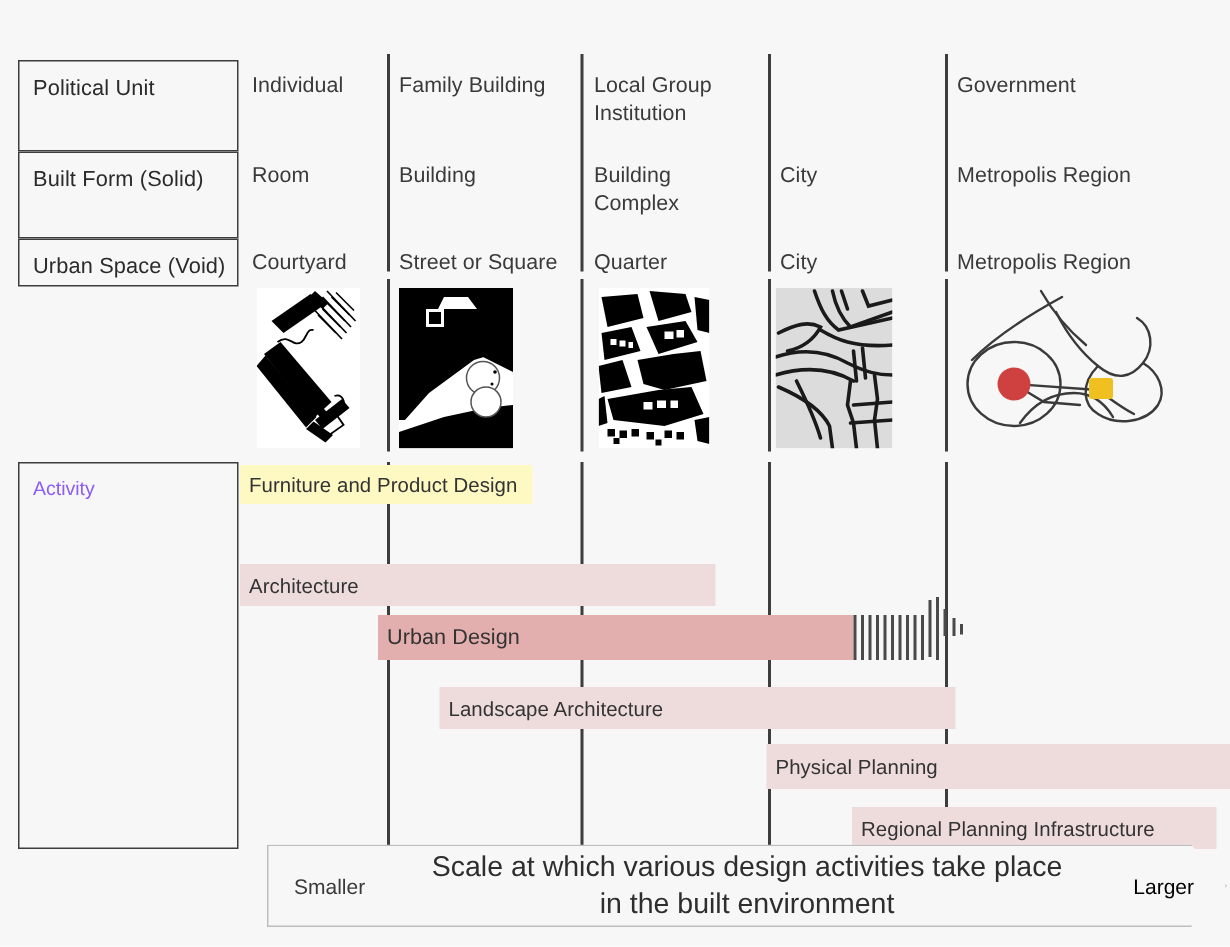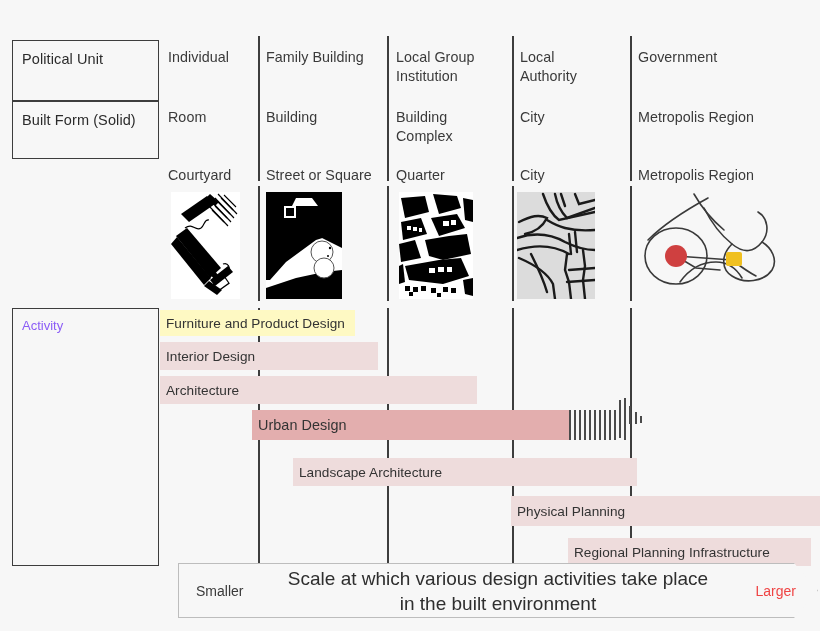--- a/index.html
+++ b/index.html
@@ -130,21 +130,21 @@
   #scale-bar .smaller {
     position: absolute;
     left: 18px; top: 50%;
     transform: translateY(-50%);
     font-size: 14px; color: #3a3a3a;
   }
   #scale-bar .larger {
     position: absolute;
     right: 22px; top: 50%;
     transform: translateY(-50%);
-    font-size: 14px; color: #ef4444;
+    font-size: 14px; color: #000000;
   }
   #scale-bar .center {
     position: absolute;
     left: 0; right: 0; top: 50%;
     transform: translateY(-50%);
     text-align: center;
     font-size: 19px;
     line-height: 1.32;
     color: #2e2e2e;
     white-space: pre-line;
@@ -172,27 +172,28 @@
   <div class="col-sep" style="left:512px; top:308px; height:258px;"></div>
   <div class="col-sep" style="left:630px; top:308px; height:258px;"></div>
 
   <div class="label-box" style="top:101px; width:147px; height:58px;">
     <span>Built Form
 (Solid)</span>
   </div>
   <div class="label-box" style="top:40px; width:147px; height:61px;">
     <span>Political Unit</span>
   </div>
+  <div class="label-box" style="top:159px; width:147px; height:32px;">
+    <span>Urban Space (Void)</span>
+  </div>
 
   <div class="hdr-cell" style="left:168px; top:48px;">Individual</div>
   <div class="hdr-cell" style="left:266px; top:48px;">Family Building</div>
   <div class="hdr-cell" style="left:396px; top:48px;">Local Group
 Institution</div>
-  <div class="hdr-cell" style="left:520px; top:48px;">Local
-Authority</div>
   <div class="hdr-cell" style="left:638px; top:48px;">Government</div>
 
   <div class="hdr-cell" style="left:168px; top:108px;">Room</div>
   <div class="hdr-cell" style="left:266px; top:108px;">Building</div>
   <div class="hdr-cell" style="left:396px; top:108px;">Building
 Complex</div>
   <div class="hdr-cell" style="left:520px; top:108px;">City</div>
   <div class="hdr-cell" style="left:638px; top:108px;">Metropolis Region</div>
 
   <div class="hdr-cell" style="left:168px; top:166px;">Courtyard</div>
@@ -336,23 +337,20 @@
   </div>
 
   <div id="activity-box">
     <div class="lbl">Activity</div>
   </div>
 
   <div class="bar left" style="left:160px; top:310px; width:195px; height:26px; background:#fef9c3;">
     <span class="txt">Furniture and Product Design</span>
   </div>
 
-  <div class="bar left" style="left:160px; top:342px; width:218px; height:28px; background:#eedcdc;">
-    <span class="txt">Interior Design</span>
-  </div>
 
   <div class="bar left" style="left:160px; top:376px; width:317px; height:28px; background:#eedcdc;">
     <span class="txt">Architecture</span>
   </div>
 
   <div class="bar left" style="left:252px; top:410px; width:317px; height:30px; background:#e3aeae;">
     <span class="txt" style="font-size:14.4px;">Urban Design</span>
     <span class="comb" style="left:317px; width:74px;">
       <i style="left:0px;  height:100%;"></i>
       <i style="left:5px;  height:100%;"></i>

